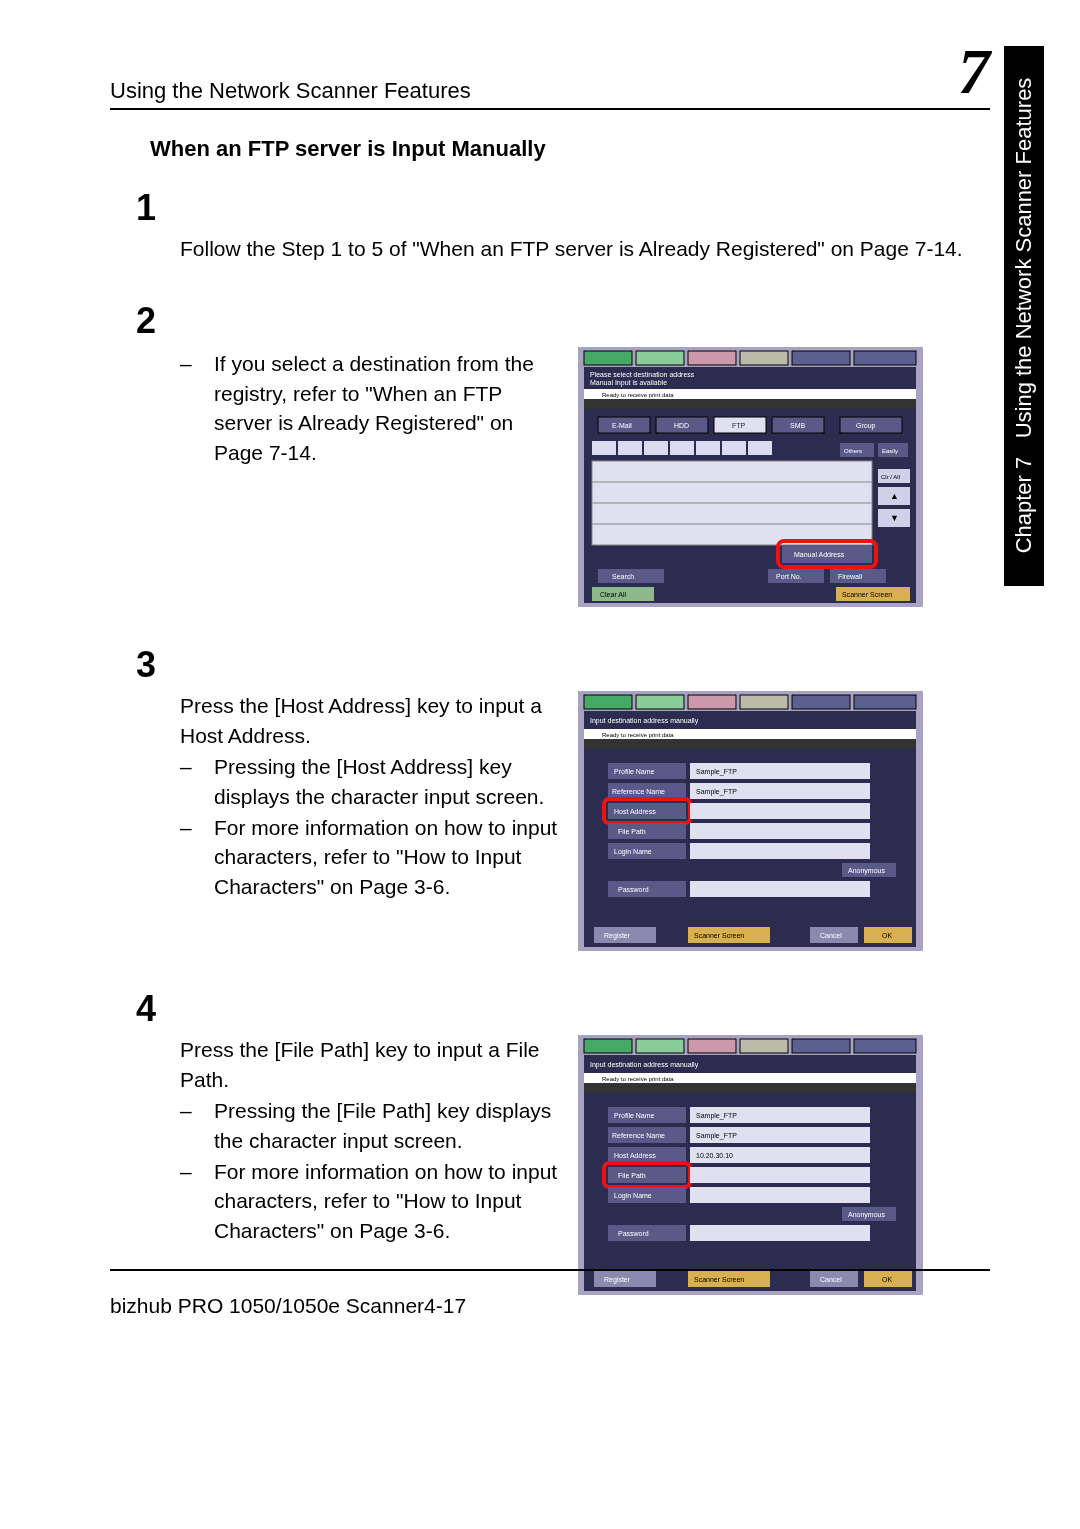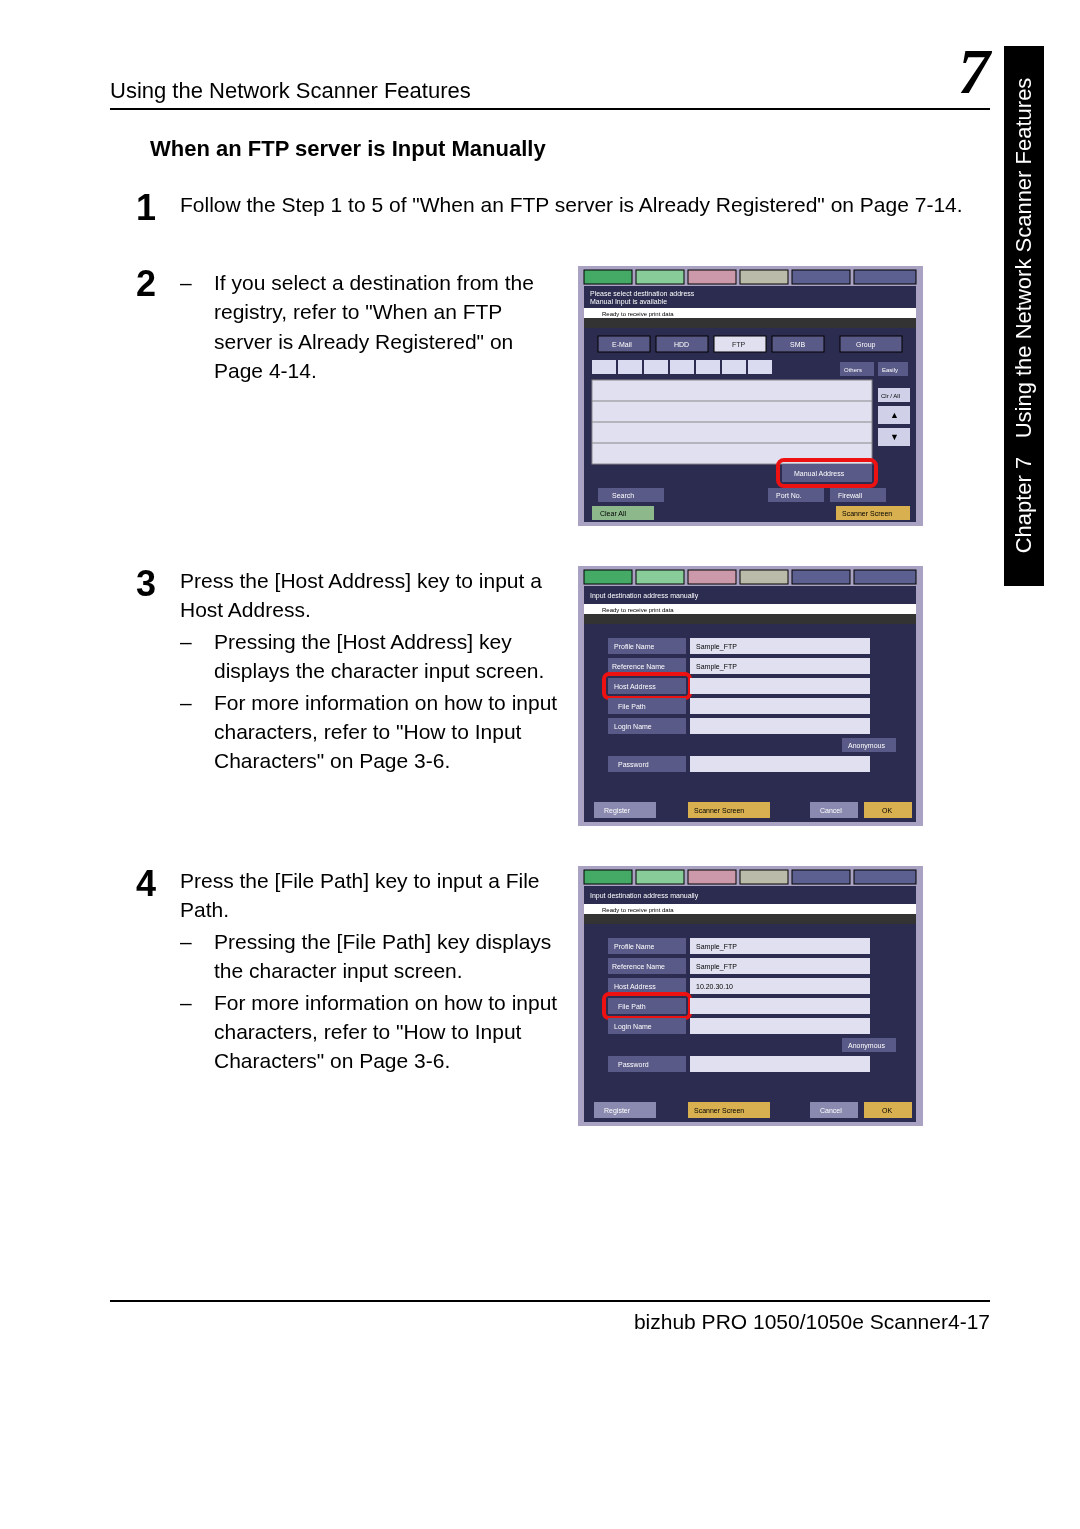--- a/index.html
+++ b/index.html
@@ -8,30 +8,30 @@
   .header-row { display: flex; justify-content: space-between; align-items: flex-end; border-bottom: 2px solid #000; padding-bottom: 4px; margin-bottom: 26px; }
   .header-title { font-size: 22px; }
   .chapter-num { font-size: 64px; font-weight: 700; font-style: italic; line-height: 1; font-family: Georgia, 'Times New Roman', serif; }
   .side-tab { position: absolute; right: 36px; top: 46px; width: 40px; height: 540px; background: #000; color: #fff; display: flex; align-items: center; justify-content: center; }
   .side-tab .rot { transform: rotate(180deg); writing-mode: vertical-rl; font-size: 22px; white-space: nowrap; display: flex; align-items: center; }
   .side-tab .chap { margin-top: 18px; }
   .content { width: 100%; }
   .subheading { font-size: 22px; font-weight: 700; margin: 8px 0 28px 40px; }
   .step { display: flex; gap: 24px; margin-bottom: 40px; }
   .step-num { font-size: 36px; font-weight: 700; width: 46px; text-align: right; flex-shrink: 0; line-height: 1; }
-  .step-col { flex: 1; display: flex; gap: 18px; }
+  .step-col { flex: 1; display: flex; gap: 18px; margin-top: 44px; }
   .step-text { width: 380px; font-size: 21px; line-height: 1.4; }
   .step-text.full { width: auto; }
   .bullet { display: flex; gap: 16px; margin-top: 2px; }
   .bullet .dash { width: 18px; flex-shrink: 0; }
   .bullet .btxt { flex: 1; }
   .para { margin-top: 6px; }
   .screenshot { width: 345px; flex-shrink: 0; }
   .screenshot svg { display: block; width: 100%; }
-  .footer-row { position: absolute; left: 110px; right: 90px; bottom: 40px; display: flex; justify-content: flex-end; border-top: 2px solid #000; padding-top: 8px; font-size: 21px; }
+  .footer-row { position: absolute; left: 110px; right: 90px; bottom: 56px; display: flex; justify-content: flex-start; border-top: 2px solid #000; padding-top: 23px; font-size: 21px; }
 </style>
 </head>
 <body>
 
 <div class="page">
   <div class="header-row">
     <span class="header-title">Using the Network Scanner Features</span>
     <span class="chapter-num">7</span>
   </div>
 
@@ -51,21 +51,21 @@
         <div class="step-text full">Follow the Step 1 to 5 of "When an FTP server is Already Registered" on Page 7-14.</div>
       </div>
     </div>
 
     <div class="step">
       <div class="step-num">2</div>
       <div class="step-col">
         <div class="step-text">
           <div class="bullet">
               <div class="dash">–</div>
-              <div class="btxt">If you select a destination from the registry, refer to "When an FTP server is Already Registered" on Page 4-14.</div>
+              <div class="btxt">If you select a destination from the registry, refer to "When an FTP server is Already Registered" on Page 7-14.</div>
             </div>
         </div>
         <div class="screenshot">
           <svg viewBox="0 0 345 260">
             <rect x="0" y="0" width="345" height="260" fill="#a9a2c2"></rect>
 
             <g font-size="6" font-family="Arial">
               <rect x="6" y="4" width="48" height="14" fill="#4a6" stroke="#000"></rect>
                 <rect x="58" y="4" width="48" height="14" fill="#8c9" stroke="#000"></rect>
                 <rect x="110" y="4" width="48" height="14" fill="#c9a" stroke="#000"></rect>

